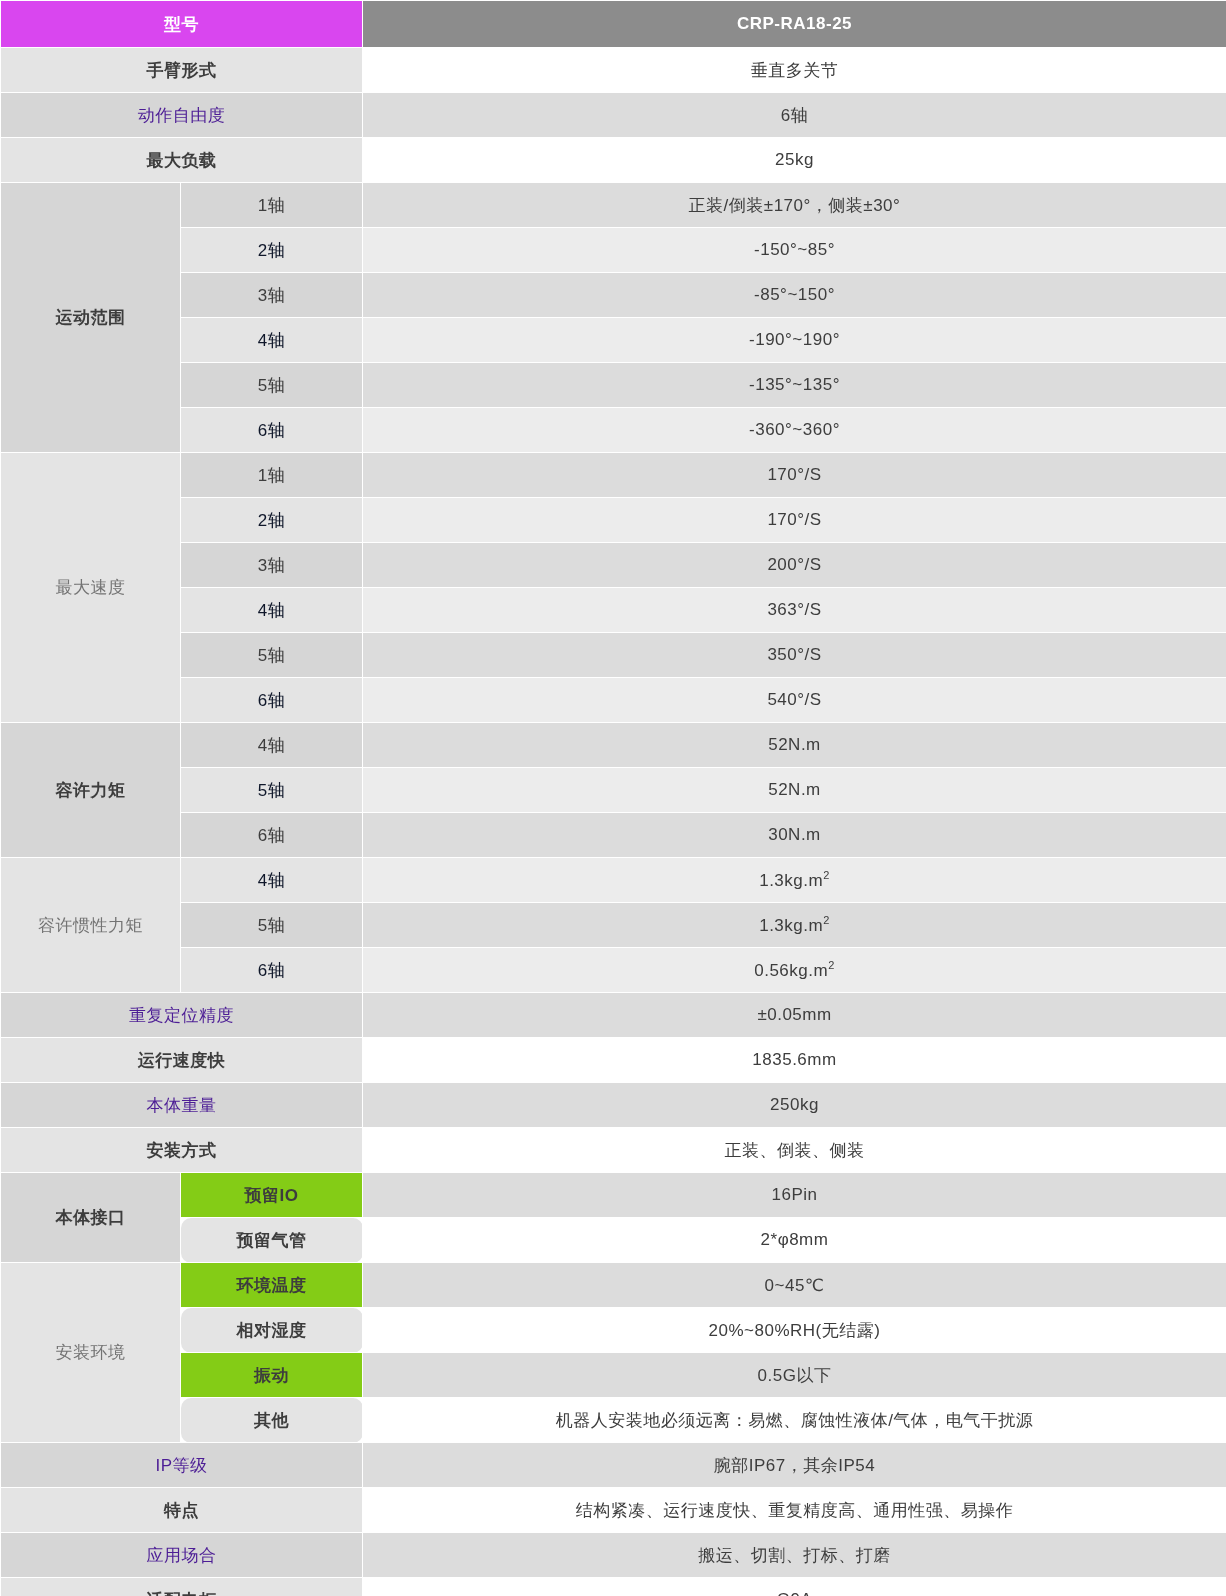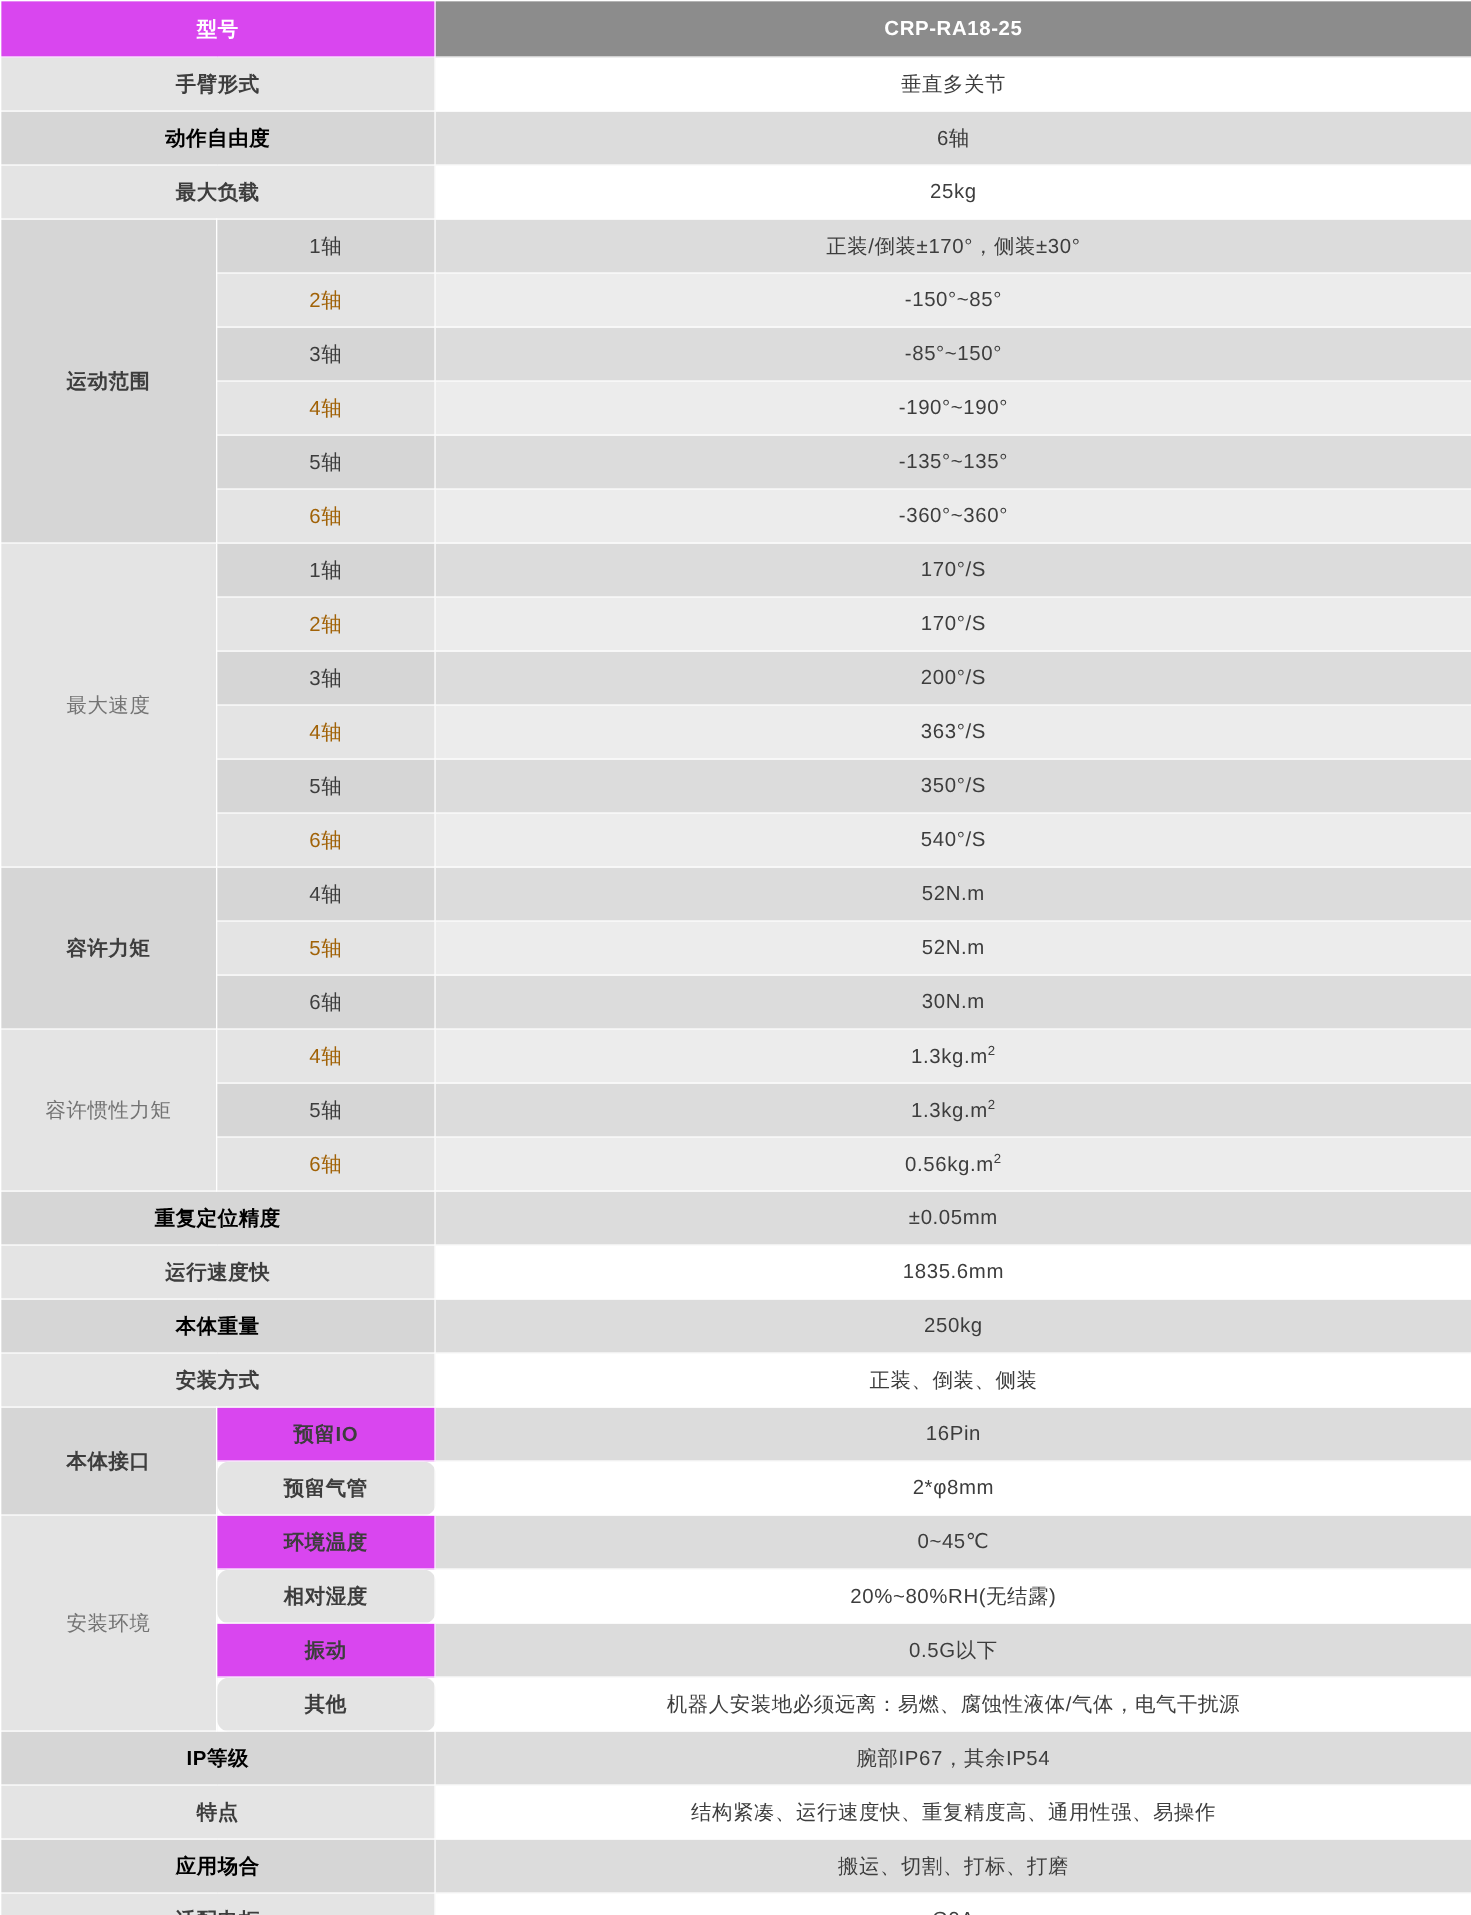--- a/index.html
+++ b/index.html
@@ -51,23 +51,23 @@
   .lbl {
     background: #e4e4e4;
     font-weight: bold;
     font-size: 18px;
     color: #3d3d3d;
     height: 42px;
     margin-top: 17px;
   }
   .lbl-alt {
     background: #d6d6d6;
-    font-weight: bold;
+    font-weight: normal;
     font-size: 18px;
-    color: #000000;
+    color: #4c1d95;
     height: 42px;
   }
   .grouplbl {
     background: #d6d6d6;
     font-weight: bold;
     font-size: 18px;
     color: #3d3d3d;
     margin-top: 11px;
   }
   .grouplbl-lite {
@@ -75,30 +75,30 @@
     font-weight: normal;
     font-size: 18px;
     color: #737373;
   }
 
   
   .sub {
     background: #e4e4e4;
     font-size: 17px;
     height: 42px;
-    color: #a16207;
+    color: #0f172a;
   }
   .sub-alt {
     background: #d6d6d6;
     font-size: 17px;
     height: 42px;
     color: #3d3d3d;
   }
   .sub-b {
-    background: #d946ef;
+    background: #84cc16;
     font-size: 17px;
     height: 42px;
     font-weight: bold;
     color: #3d3d3d;
   }
   .sub-b-lite {
     background: #e4e4e4;
     font-size: 17px;
     height: 42px;
     font-weight: bold;

